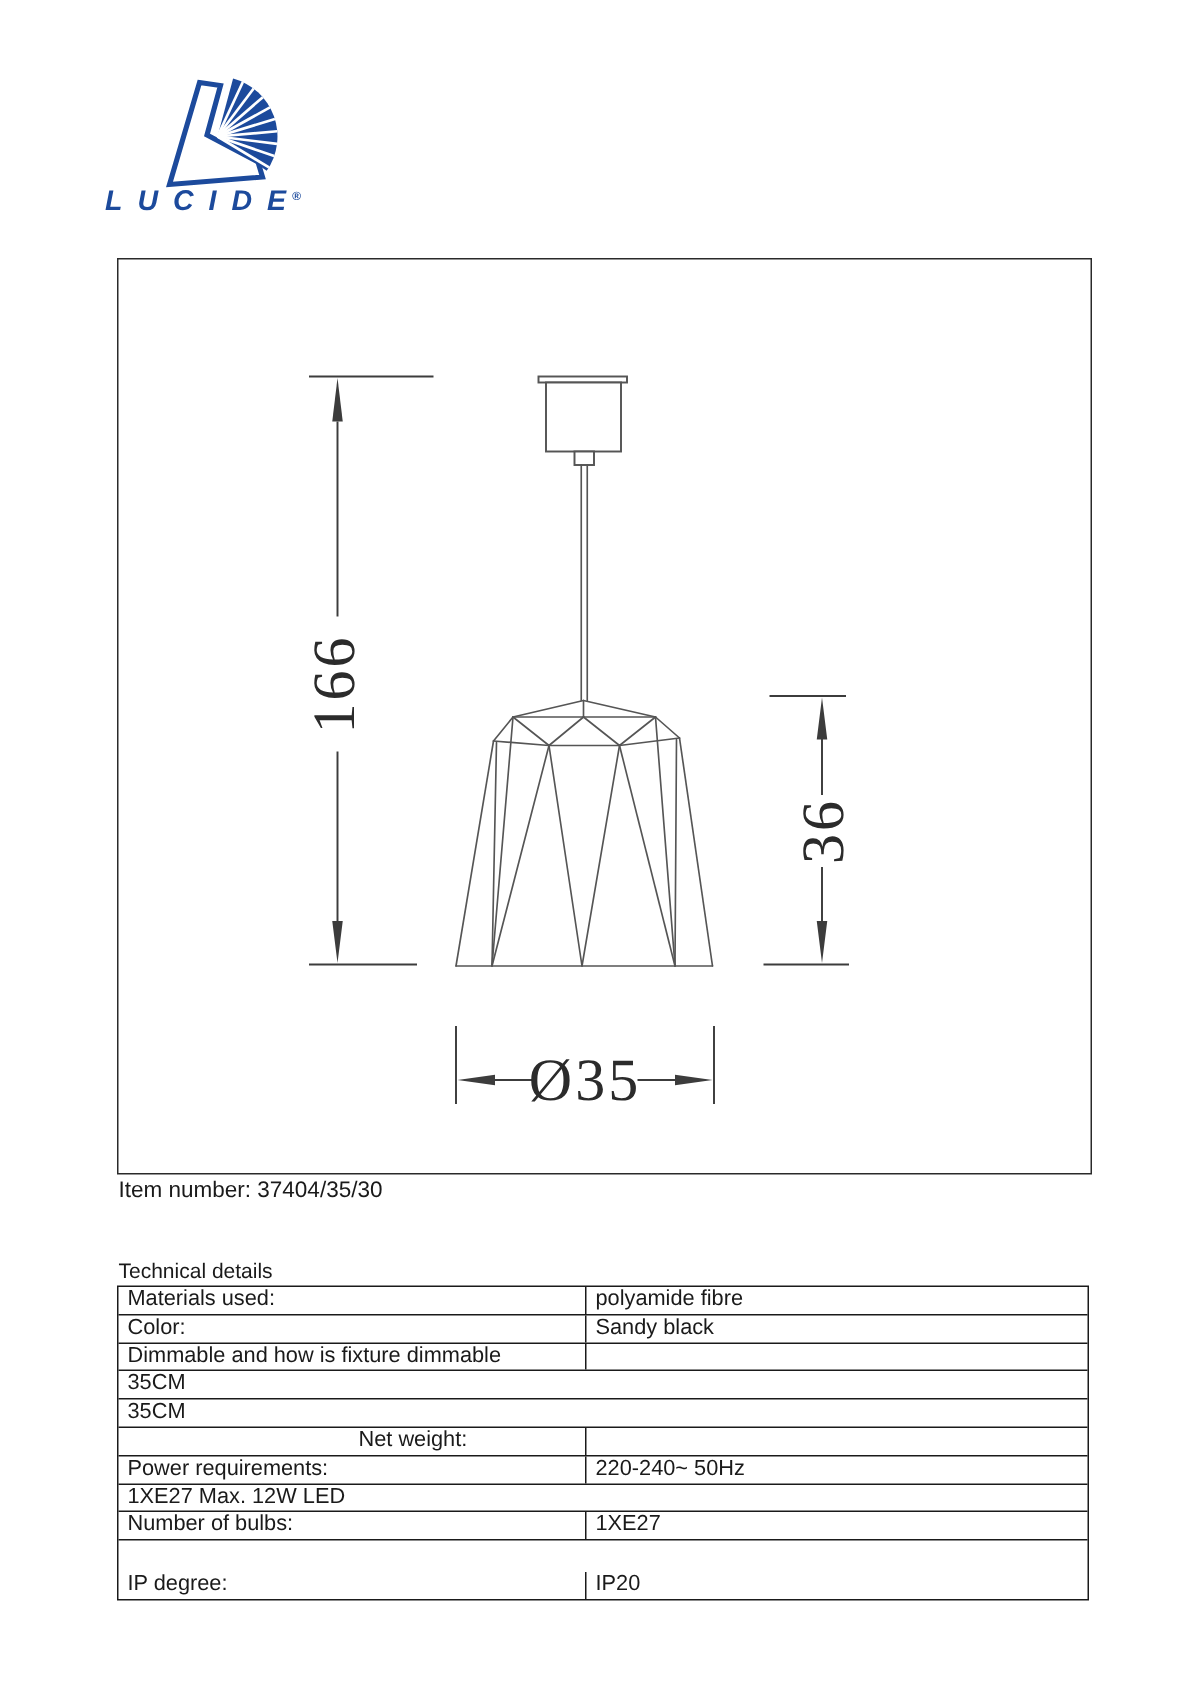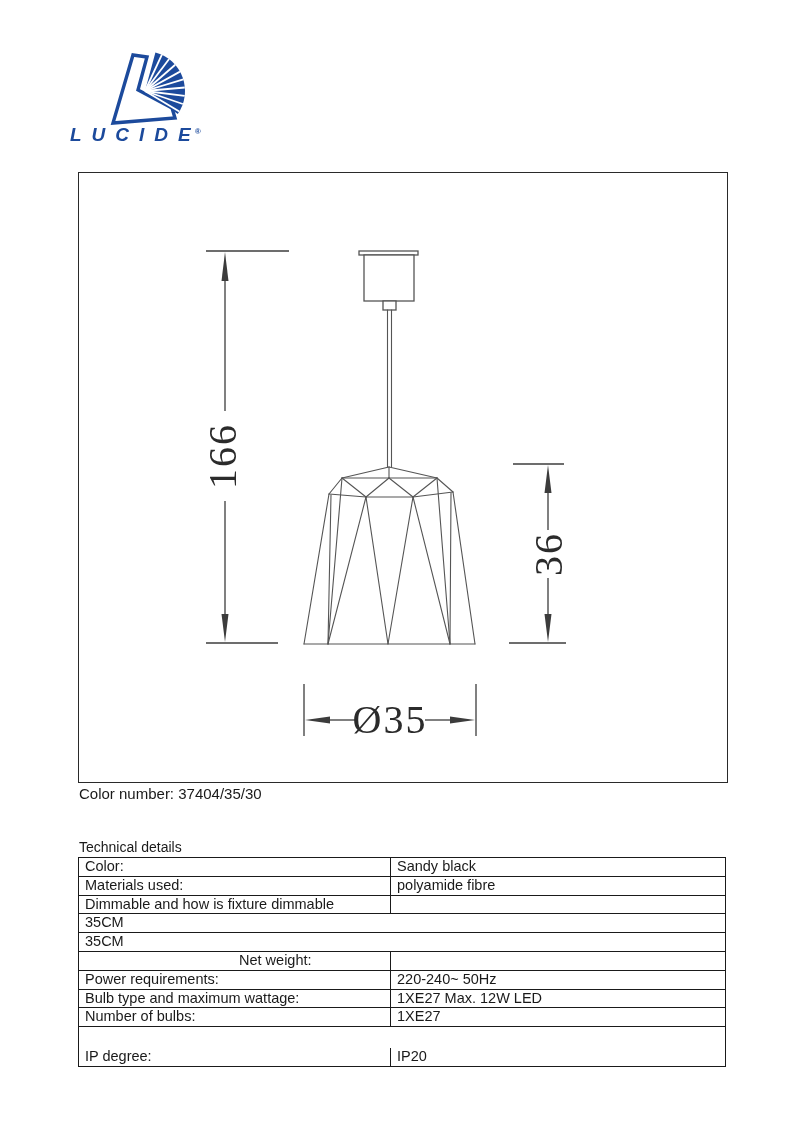--- a/index.html
+++ b/index.html
@@ -139,36 +139,36 @@
         <line class="dl" x1="249" y1="547" x2="276" y2="547"></line>
         <line class="dl" x1="346" y1="547" x2="373" y2="547"></line>
         <polygon class="arr" points="226,547 251,543.5 251,550.5"></polygon>
         <polygon class="arr" points="396,547 371,543.5 371,550.5"></polygon>
         <text class="dimtext" text-anchor="middle" x="311" y="560">Ø35</text>
       </g>
     </svg>
   </div>
 
   <div class="item-number">
-    <span>Color number:</span>
+    <span>Item number:</span>
     <span>37404/35/30</span>
   </div>
 
   <div class="tech-title">Technical details</div>
 
   <div class="t-table">
+
+    <div class="t-row">
+      <div class="t-left"><span class="t-label">Materials used:</span></div>
+      <div class="t-right">polyamide fibre</div>
+    </div>
 
     <div class="t-row">
       <div class="t-left"><span class="t-label">Color:</span></div>
       <div class="t-right">Sandy black</div>
-    </div>
-
-    <div class="t-row">
-      <div class="t-left"><span class="t-label">Materials used:</span></div>
-      <div class="t-right">polyamide fibre</div>
     </div>
 
     <div class="t-row">
       <div class="t-left"><span class="t-label">Dimmable and how is fixture dimmable</span></div>
       <div class="t-right"></div>
     </div>
 
 
     <div class="t-row">
       <div class="t-right">35CM</div>
@@ -184,21 +184,20 @@
         <span class="t-sub">Net weight:</span>
       </div>
     </div>
 
     <div class="t-row">
       <div class="t-left"><span class="t-label">Power requirements:</span></div>
       <div class="t-right">220-240~ 50Hz</div>
     </div>
 
     <div class="t-row">
-      <div class="t-left"><span class="t-label">Bulb type and maximum wattage:</span></div>
       <div class="t-right">1XE27 Max. 12W LED</div>
     </div>
 
     <div class="t-row">
       <div class="t-left"><span class="t-label">Number of bulbs:</span></div>
       <div class="t-right">1XE27</div>
     </div>
 
     <div class="t-row">
       <div class="t-left"><span class="t-label">IP degree:</span></div>

